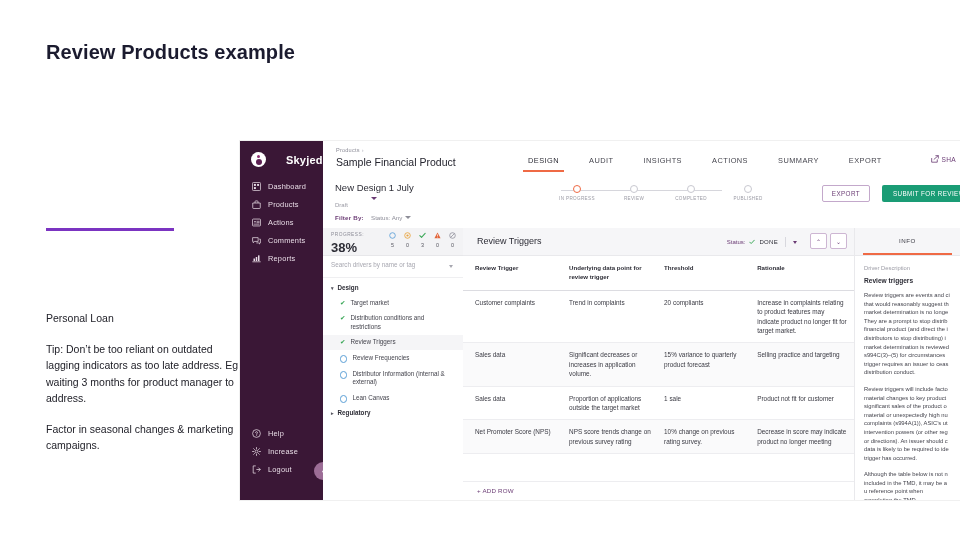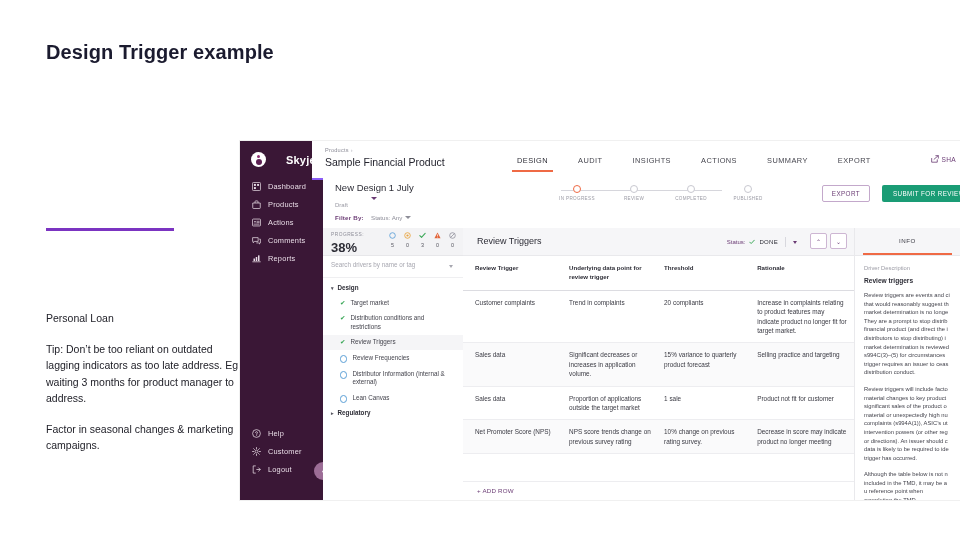--- a/index.html
+++ b/index.html
@@ -56,21 +56,21 @@
   .nav-item svg{flex:0 0 auto;display:block;}
   .nav-bottom{position:absolute;left:0;bottom:22px;width:83px;}
 
   .collapse-btn{
     position:absolute;left:74px;bottom:20px;width:18px;height:18px;border-radius:50%;
     background:#9c6d96;color:#fff;font-size:8px;display:flex;align-items:center;justify-content:center;
   }
 
   
   .app-header{
-    position:absolute;left:72px;top:0;right:0;height:37px;background:#fff;border-bottom:2px solid #8b5cf6;
+    position:absolute;left:83px;top:0;right:0;height:37px;background:#fff;border-bottom:2px solid #8b5cf6;
   }
   .crumb{position:absolute;left:13px;top:6px;font-size:5.6px;color:#8d8d98;letter-spacing:.2px;}
   .crumb .sep{margin-left:2px;color:#b4b4bd;}
   .prod-title{position:absolute;left:13px;top:15px;font-size:10.5px;color:#25252f;font-weight:normal;}
   .tabs{position:absolute;left:190px;top:15px;display:flex;gap:0;}
   .tab{
     font-size:7.4px;letter-spacing:.45px;color:#46464f;padding:0 15px 7px 15px;position:relative;
   }
   .tab.active{color:#2d2d36;}
   .tab.active:after{
@@ -195,21 +195,21 @@
   .info-body{padding:9px 9px 0 9px;}
   .info-kicker{font-size:5.8px;color:#9a9aa4;margin-bottom:6px;}
   .info-h{font-size:6.6px;font-weight:bold;color:#2d2d36;margin-bottom:7px;}
   .info-p{font-size:5.8px;line-height:8.6px;color:#44444d;margin:0 0 8px 0;}
 </style>
 </head>
 <body>
 
 <div class="slide">
 
-  <div class="slide-title">Design Trigger example</div>
+  <div class="slide-title">Review Products example</div>
   <div class="accent-rule"></div>
 
   <div class="body-copy">
     <p>Personal Loan</p>
     <p>Tip:  Don’t be too reliant on outdated lagging indicators  as too late address. Eg waiting 3 months for product manager to address.</p>
     <p>Factor in seasonal changes &amp; marketing campaigns.</p>
   </div>
 
   <div class="app">
 
@@ -283,21 +283,21 @@
           </span>
           <span>Help</span>
         </div>
         <div class="nav-item">
           <span>
             <svg width="9" height="9" viewBox="0 0 12 12">
                 <circle cx="6" cy="6" r="1.9" fill="none" stroke="#e8dce6" stroke-width="1"></circle>
                 <path d="M6 0.7v1.6M6 9.7v1.6M0.7 6h1.6M9.7 6h1.6M2.2 2.2l1.2 1.2M8.6 8.6l1.2 1.2M9.8 2.2L8.6 3.4M3.4 8.6L2.2 9.8" stroke="#e8dce6" stroke-width="1" stroke-linecap="round"></path>
               </svg>
           </span>
-          <span>Customer</span>
+          <span>Increase</span>
         </div>
         <div class="nav-item">
           <span>
             <svg width="9" height="9" viewBox="0 0 12 12">
                 <path d="M5 1.2H1.6v9.6H5" fill="none" stroke="#e8dce6" stroke-width="1"></path>
                 <path d="M6.4 6h4.4M8.8 3.8L11 6l-2.2 2.2" fill="none" stroke="#e8dce6" stroke-width="1" stroke-linecap="round" stroke-linejoin="round"></path>
               </svg>
           </span>
           <span>Logout</span>
         </div>

